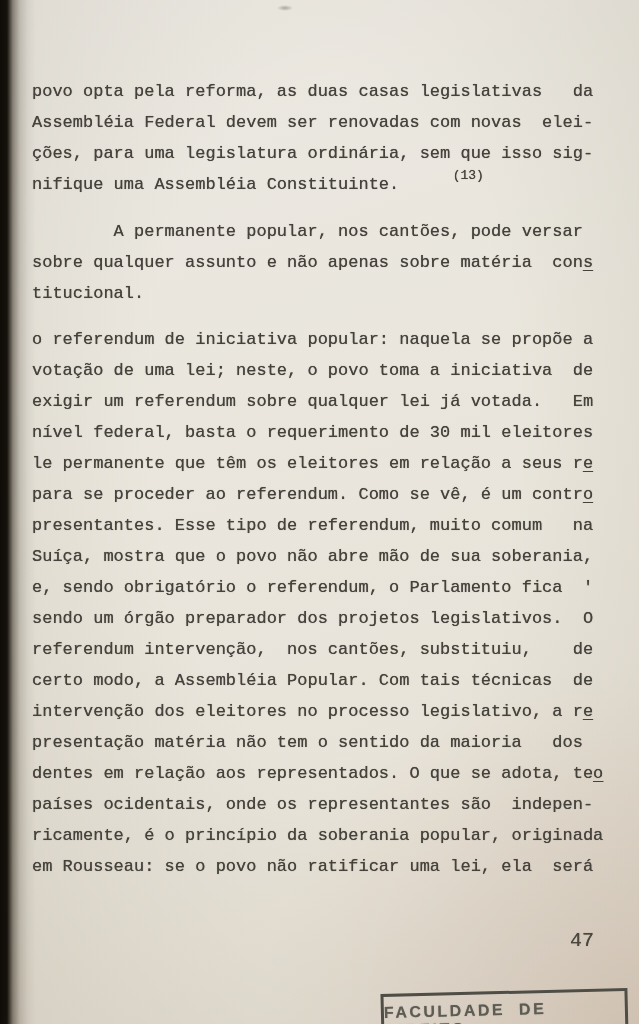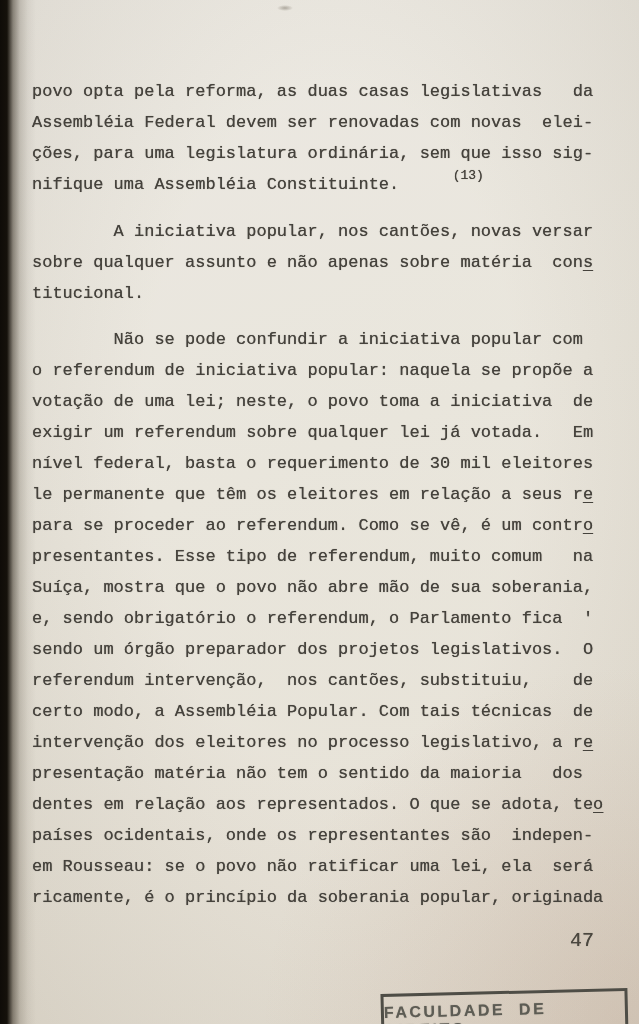--- a/index.html
+++ b/index.html
@@ -87,44 +87,43 @@
   <div class="smudge"></div>
 
   <div class="body-text">
       <p class="para">
         <span class="line"><span>povo opta pela reforma, as duas casas legislativas   da</span></span>
         <span class="line"><span>Assembléia Federal devem ser renovadas com novas  elei-</span></span>
         <span class="line"><span>ções, para uma legislatura ordinária, sem que isso sig-</span></span>
         <span class="line"><span>nifique uma Assembléia Constituinte.</span><span>  </span><span class="sup">(13)</span></span>
       </p>
       <p class="para">
-        <span class="line"><span>        A iniciativa popular, nos cantões, novas versar</span></span>
+        <span class="line"><span>        A permanente popular, nos cantões, pode versar</span></span>
         <span class="line"><span>sobre qualquer assunto e não apenas sobre matéria  con</span><span class="u">s</span></span>
         <span class="line"><span>titucional.</span></span>
       </p>
       <p class="para">
-        <span class="line"><span>        Não se pode confundir a iniciativa popular com</span></span>
         <span class="line"><span>o referendum de iniciativa popular: naquela se propõe a</span></span>
         <span class="line"><span>votação de uma lei; neste, o povo toma a iniciativa  de</span></span>
         <span class="line"><span>exigir um referendum sobre qualquer lei já votada.   Em</span></span>
         <span class="line"><span>nível federal, basta o requerimento de 30 mil eleitores</span></span>
         <span class="line"><span>le permanente que têm os eleitores em relação a seus r</span><span class="u">e</span></span>
         <span class="line"><span>para se proceder ao referendum. Como se vê, é um contr</span><span class="u">o</span></span>
         <span class="line"><span>presentantes. Esse tipo de referendum, muito comum   na</span></span>
         <span class="line"><span>Suíça, mostra que o povo não abre mão de sua soberania,</span></span>
         <span class="line"><span>e, sendo obrigatório o referendum, o Parlamento fica  '</span></span>
         <span class="line"><span>sendo um órgão preparador dos projetos legislativos.  O</span></span>
         <span class="line"><span>referendum intervenção,  nos cantões, substituiu,    de</span></span>
         <span class="line"><span>certo modo, a Assembléia Popular. Com tais técnicas  de</span></span>
         <span class="line"><span>intervenção dos eleitores no processo legislativo, a r</span><span class="u">e</span></span>
         <span class="line"><span>presentação matéria não tem o sentido da maioria   dos</span></span>
         <span class="line"><span>dentes em relação aos representados. O que se adota, te</span><span class="u">o</span></span>
         <span class="line"><span>países ocidentais, onde os representantes são  indepen-</span></span>
+        <span class="line"><span>ricamente, é o princípio da soberania popular, originada</span></span>
         <span class="line"><span>em Rousseau: se o povo não ratificar uma lei, ela  será</span></span>
-        <span class="line"><span>ricamente, é o princípio da soberania popular, originada</span></span>
       </p>
     </div>
 
   <div class="page-number">47</div>
 
   <div class="stamp">
     <span>FACULDADE DE DIREITO</span>
   </div>
 </div>
 

